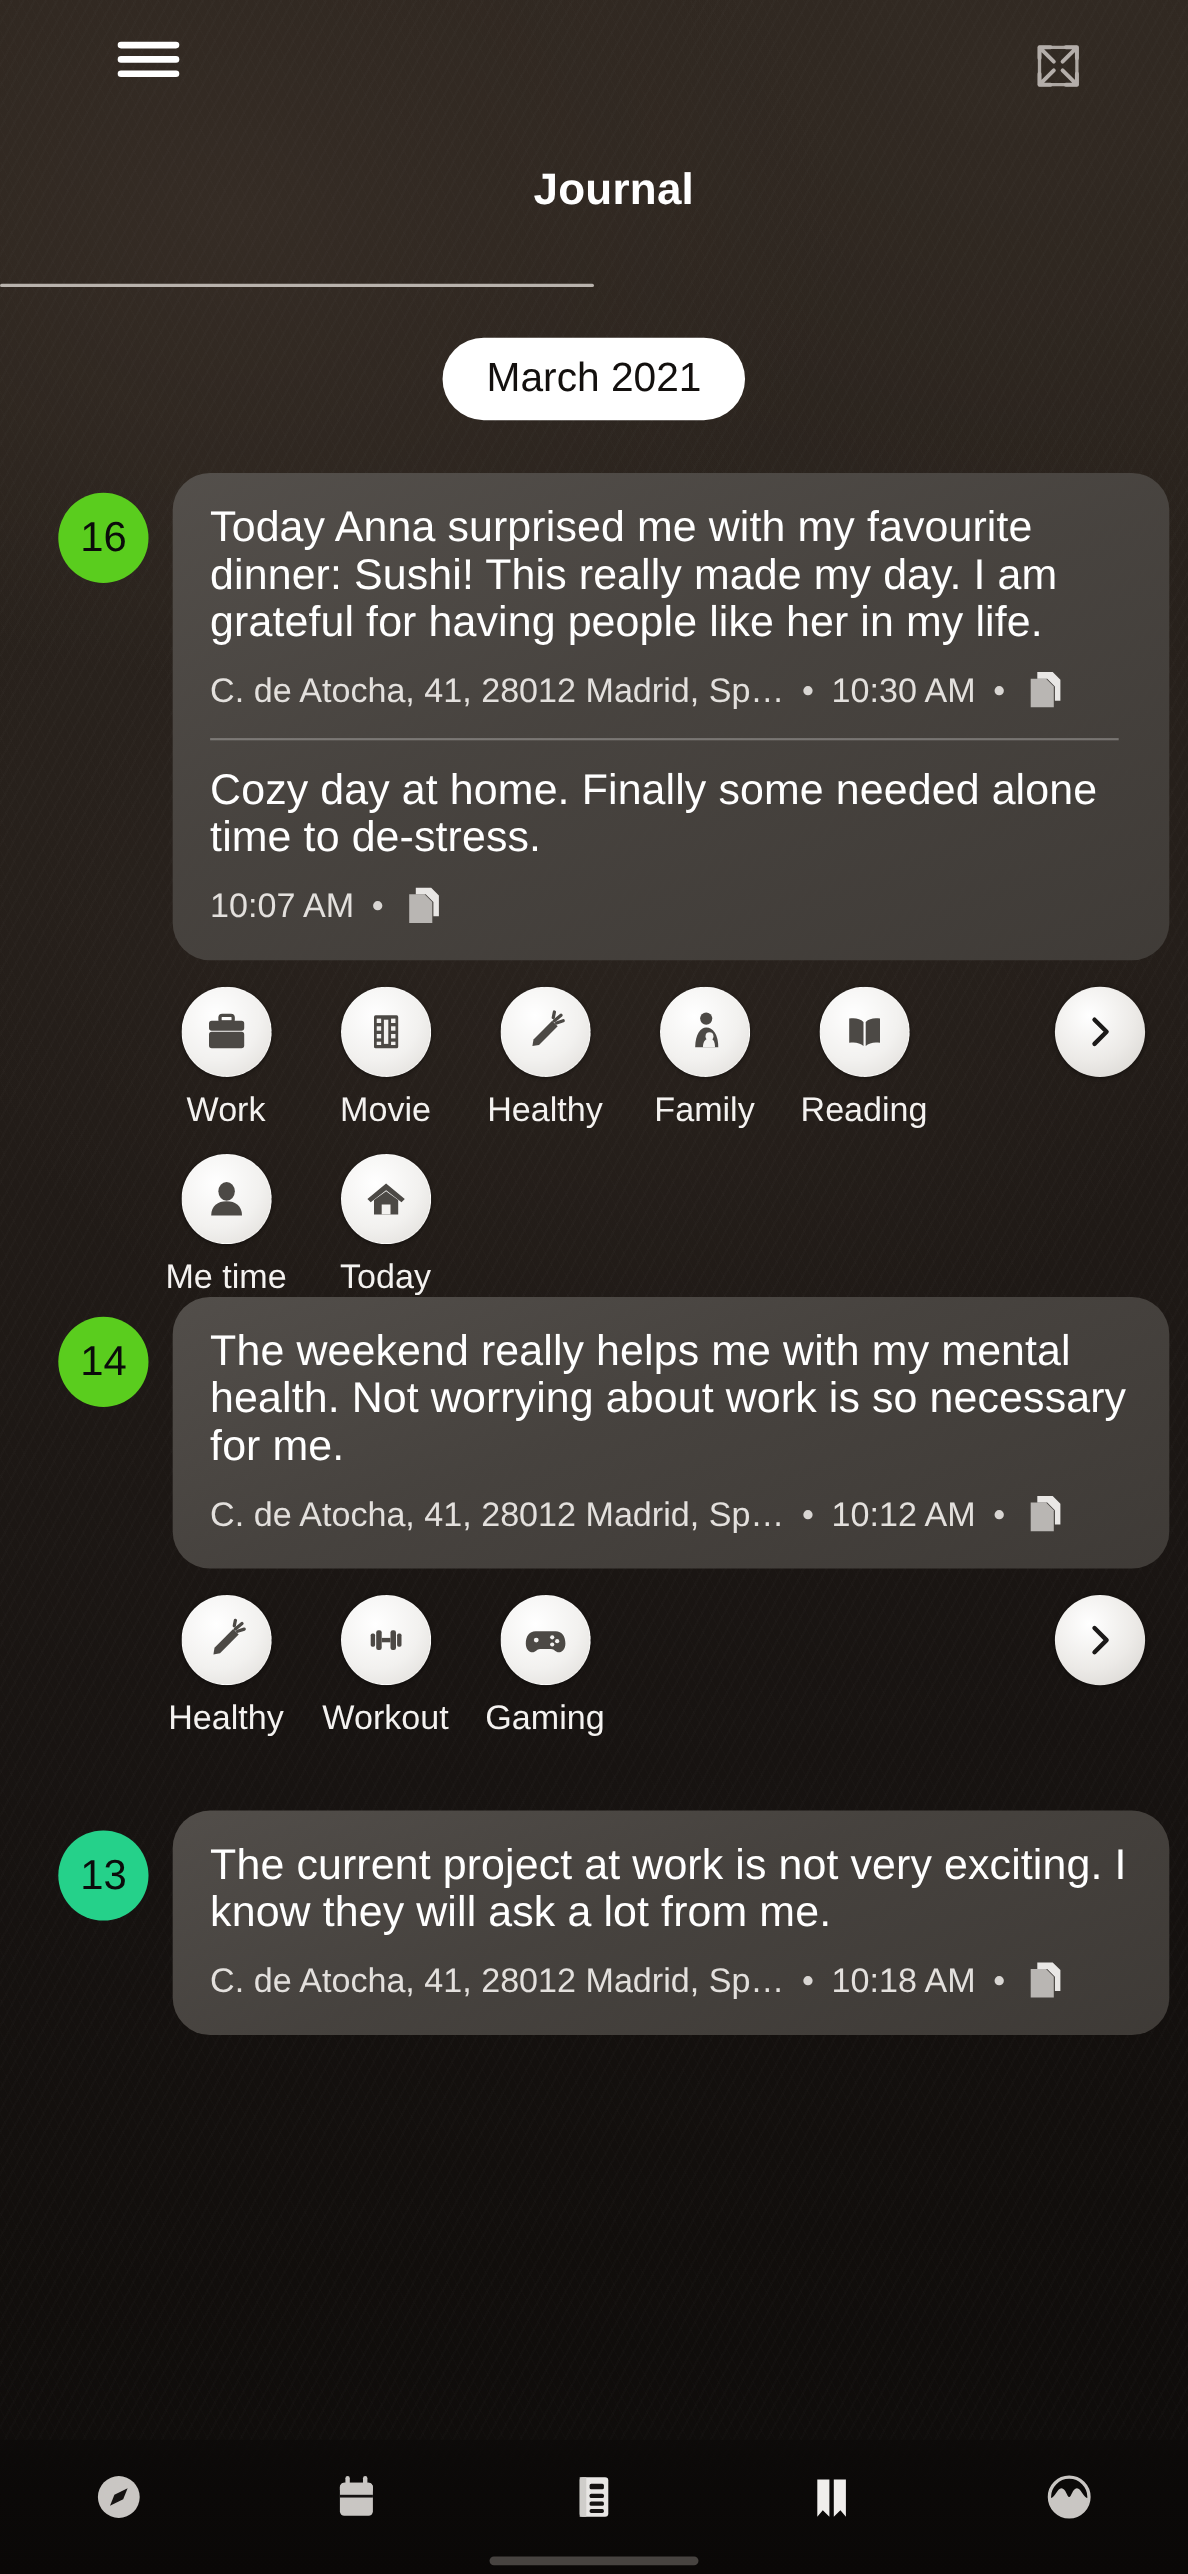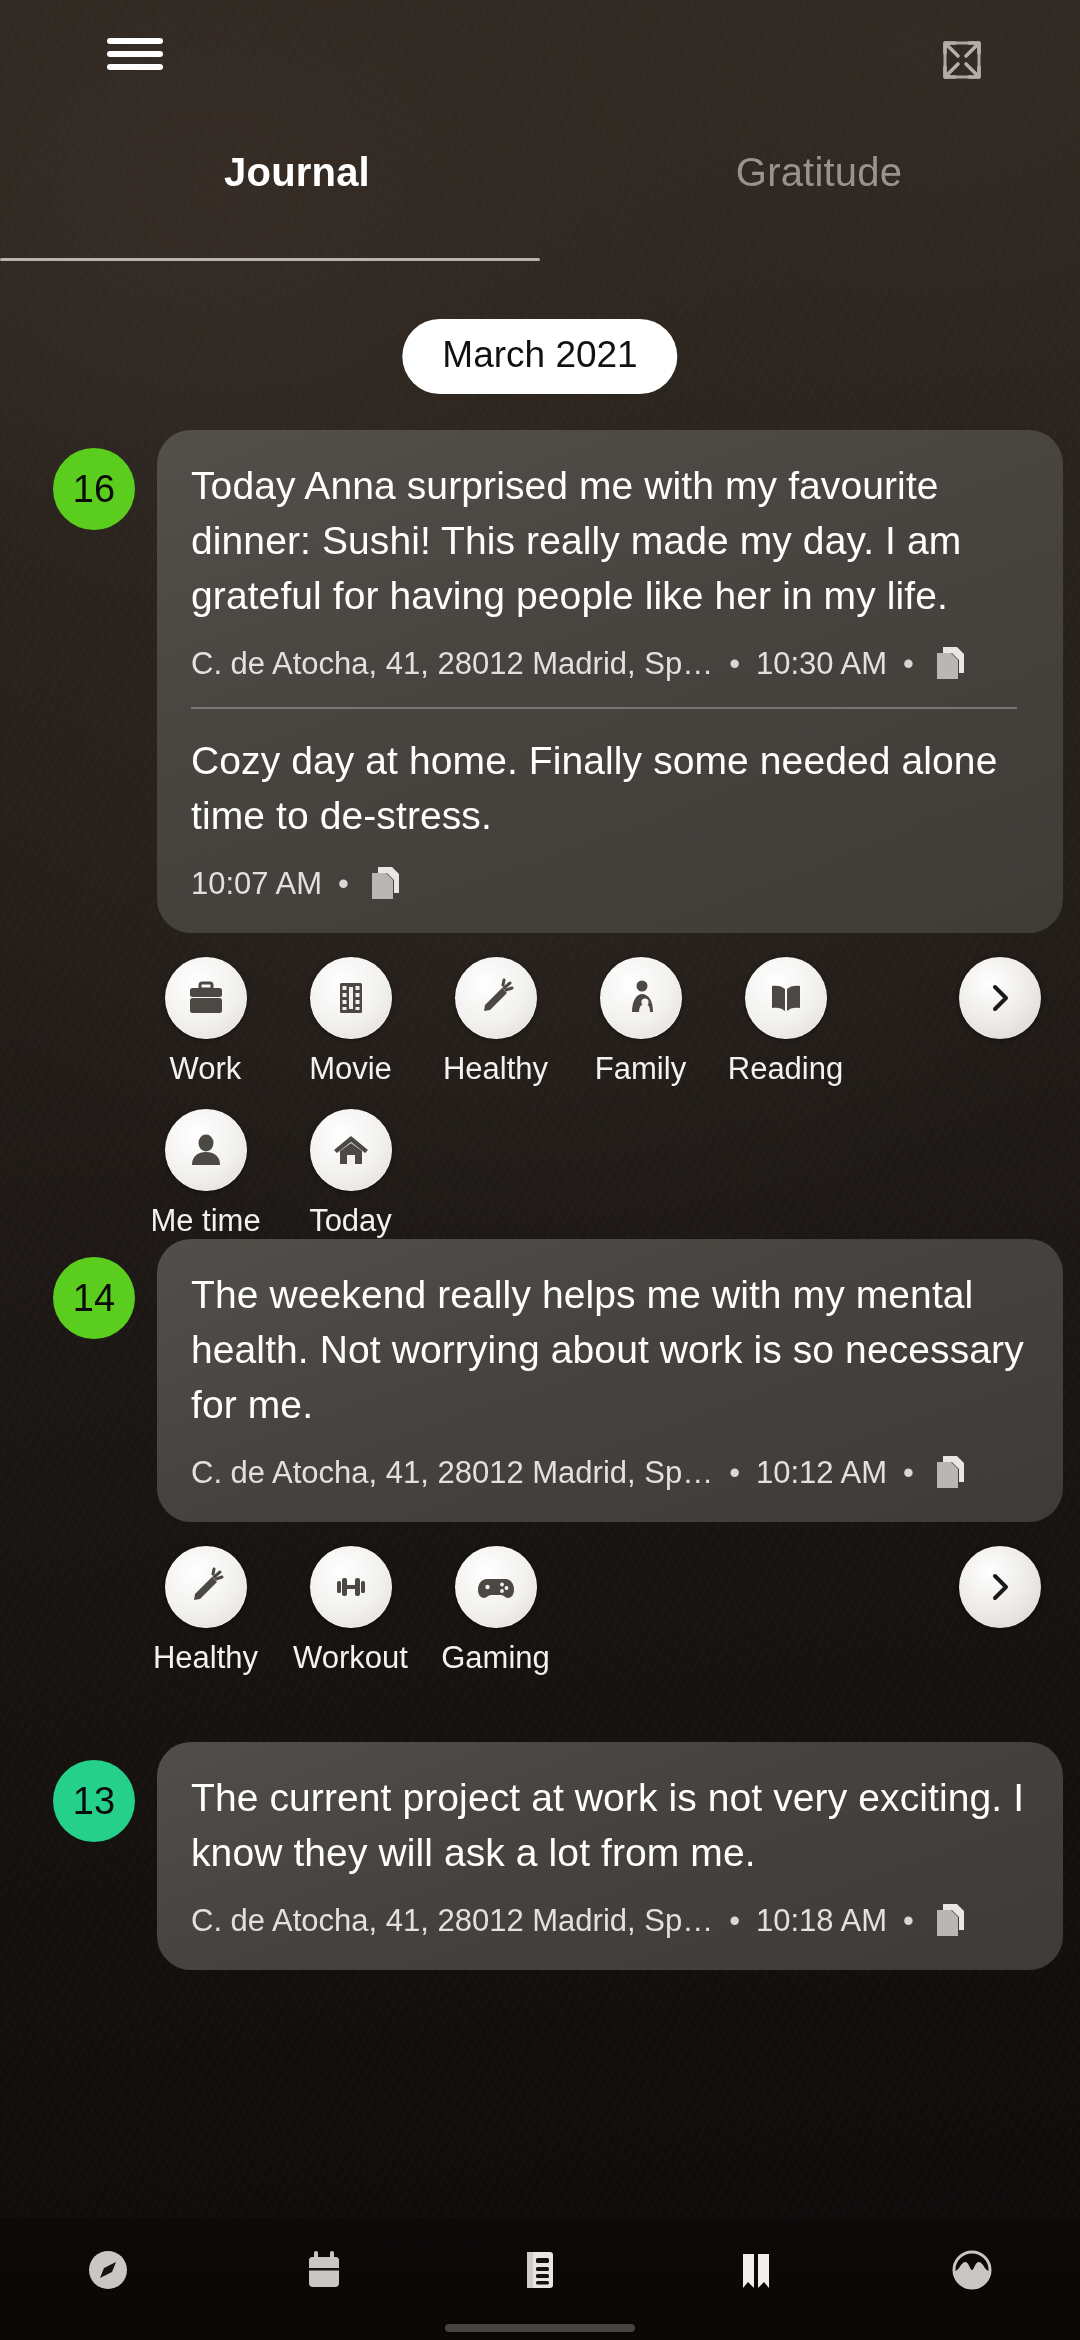--- a/index.html
+++ b/index.html
@@ -42,42 +42,42 @@
   .tab { flex:1; text-align:center; font-size:40px; letter-spacing:0.2px; }
   .tab.active { color:#ffffff; font-weight:700; }
   .tab.inactive { color:#9a938d; font-weight:400; }
   .tab-underline {
     position:absolute; top:258px; left:0; width:540px; height:3px;
     background:#b9b3ad; border-radius:2px;
   }
 
   
   .month-pill {
-    position:absolute; top:319px; left:50%; transform:translateX(-50%);
+    position:absolute; top:307px; left:50%; transform:translateX(-50%);
     background:#ffffff; color:#13100e;
     font-size:37px; padding:15px 40px 18px; border-radius:40px;
     white-space:nowrap;
   }
 
   
   .content { position:absolute; top:430px; left:13px; width:1080px; }
 
   .entry-block { position:relative; width:1080px; }
   .entry-row { position:relative; display:flex; align-items:flex-start; padding:0 30px 0 40px; }
   .day-badge {
     flex:0 0 auto; width:82px; height:82px; border-radius:50%;
     display:flex; align-items:center; justify-content:center;
     font-size:38px; color:#0b0b0b; font-weight:400; margin-top:18px;
   }
   .card {
     margin-left:22px; flex:1;
     background:linear-gradient(160deg, rgba(86,82,78,0.93) 0%, rgba(74,70,66,0.92) 45%, rgba(66,62,58,0.92) 100%);
     border-radius:34px; padding:28px 34px 30px;
   }
-  .card-text { color:#ffffff; font-size:39px; line-height:55px; letter-spacing:0.1px; }
+  .card-text { color:#ffffff; font-size:39px; line-height:43px; letter-spacing:0.1px; }
   .meta-row { display:flex; align-items:center; margin-top:22px; gap:0; }
   .meta-text { color:#e3e0dd; font-size:31px; white-space:nowrap; }
   .meta-dot { color:#d9d6d3; font-size:31px; margin:0 16px; }
   .copy-icon { width:34px; height:38px; margin-left:4px; flex:0 0 auto; }
   .copy-icon svg { display:block; width:34px; height:38px; }
   .card-divider { height:2px; background:rgba(255,255,255,0.28); margin:24px 12px 24px 0; }
 
   
   .tags-wrap { position:relative; padding:24px 30px 0 120px; }
   .tags-rows { width:780px; }
@@ -133,21 +133,20 @@
         <path d="M43 9 L33 9 M43 9 L43 19 M43 9 L30 22"></path>
         <path d="M9 43 L19 43 M9 43 L9 33 M9 43 L22 30"></path>
         <path d="M43 43 L33 43 M43 43 L43 33 M43 43 L30 30"></path>
         <path d="M9 9 L43 9 L43 43 L9 43 Z" stroke-width="3" opacity="0.95"></path>
       </svg>
     </div>
   </div>
 
   <div class="tabs">
     <div class="tab active">Journal</div>
-    <div class="tab inactive">Gratitude</div>
   </div>
   <div class="tab-underline"></div>
 
   <div class="month-pill">March 2021</div>
 
   <div class="content">
 
     <div class="entry-block">
       <div class="entry-row">
         <div class="day-badge" id="badge-0" style="background: rgb(90, 205, 30);">16</div>

